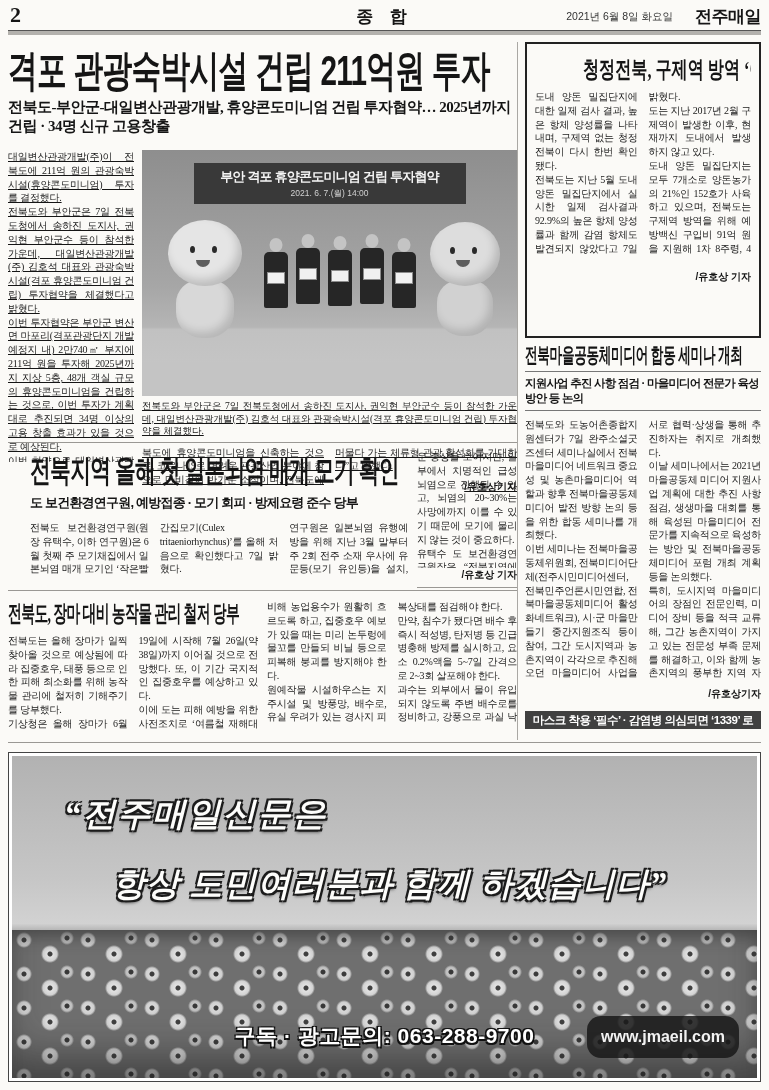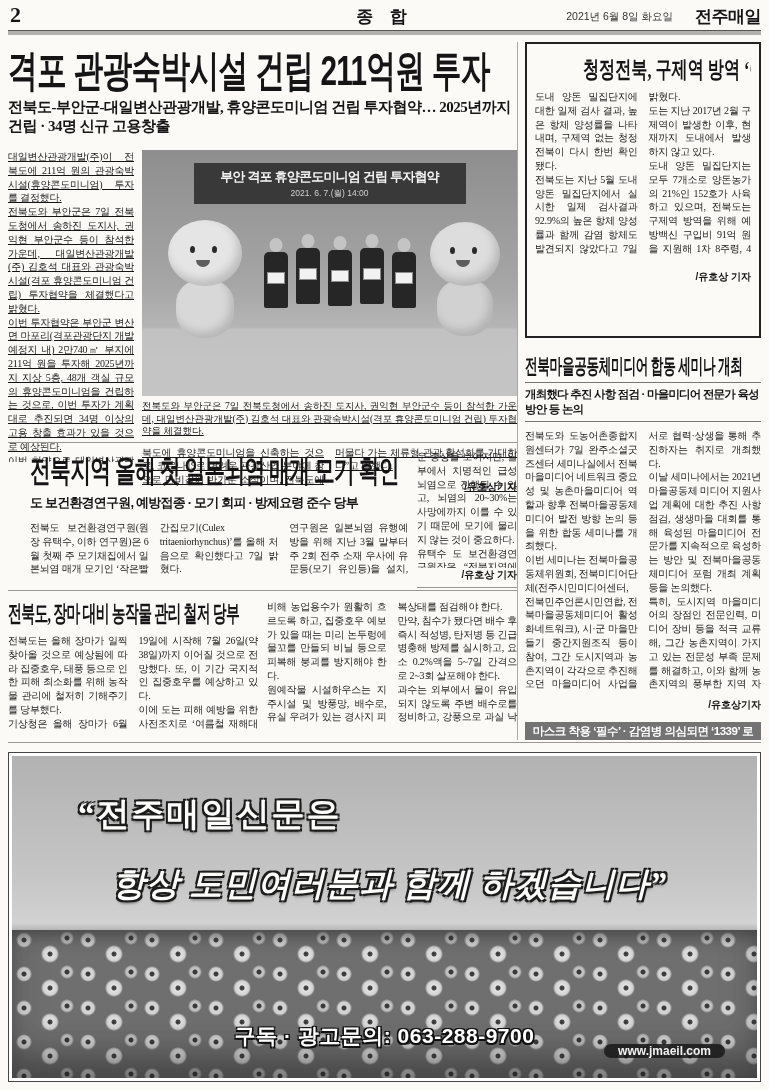--- a/index.html
+++ b/index.html
@@ -75,21 +75,21 @@
   
   .right-region { position:absolute; left:525px; top:42px; width:236px; }
   .v-divider { position:absolute; left:517px; top:42px; height:698px; width:0; border-left:1px solid #aaa8a4; }
   .fmd-box { border:2px solid #222; padding:10px 8px 8px; height:296px; overflow:hidden; }
   .fmd-headline-wrap { height:28px; overflow:hidden; text-align:center; }
   .fmd-headline { font-size:23px; font-weight:bold; letter-spacing:0px; transform:scaleX(0.70); transform-origin:50% 50%; }
   .fmd-sub { text-align:center; font-size:11px; font-weight:bold; font-family:"Liberation Sans",sans-serif; letter-spacing:-0.6px; line-height:1.5; margin-top:4px; }
   .fmd-body { margin-top:8px; height:178px; }
   .fmd-byline { margin-top:2px; }
 
-  .seminar { margin-top:14px; }
+  .seminar { margin-top:3px; }
   .seminar-headline-wrap { height:26px; overflow:hidden; }
   .seminar-headline { font-size:21px; font-weight:bold; letter-spacing:-0.5px; transform:scaleX(0.60); }
   .seminar-subhead { margin-top:4px; padding:4px 0; border-top:1px solid #777; border-bottom:1px solid #777; font-size:11.5px; font-weight:bold; font-family:"Liberation Sans",sans-serif; letter-spacing:-0.8px; }
   .seminar-body { margin-top:7px; height:268px; }
   .seminar-byline { margin-top:1px; }
 
   .notice-banner { margin-top:10px; height:18px; background:#1565b4; color:#fff; text-align:center; font-size:11.5px; font-weight:bold; font-family:"Liberation Sans",sans-serif; line-height:18px; letter-spacing:-0.5px; }
 
   .full-rule { position:absolute; left:8px; right:8px; top:742px; border-top:1px solid #9a9894; }
   .mid-rule1 { position:absolute; left:8px; width:509px; top:442px; border-top:1px solid #9a9894; }
@@ -100,27 +100,27 @@
   .ad-photo { position:relative; width:100%; height:100%; overflow:hidden; background:linear-gradient(#b2b2b2 0%, #c6c6c6 38%, #d2d2d2 52%, #9c9c9c 56%, #878787 100%); }
   .ad-field { position:absolute; left:0; right:0; bottom:0; height:46%;
     background-color:#6f6f6f;
     background-image:
       radial-gradient(circle at 12px 10px, #3c3c3c 2px, #d9d9d9 3px, #cfcfcf 6px, rgba(0,0,0,0) 8px),
       radial-gradient(circle at 38px 24px, #404040 2px, #e2e2e2 3px, #d2d2d2 7px, rgba(0,0,0,0) 9px),
       radial-gradient(circle at 55px 8px, #383838 2px, #c6c6c6 3px, #bdbdbd 5px, rgba(0,0,0,0) 7px);
     background-size:64px 34px;
     box-shadow:inset 0 14px 16px -8px rgba(60,60,60,.75), inset 0 -30px 40px -10px rgba(30,30,30,.55);
   }
-  .ad-slogan1 { position:absolute; left:66px; top:36px; font-size:33px; font-weight:bold; color:#fdfdfb; letter-spacing:2px;
+  .ad-slogan1 { position:absolute; left:52px; top:36px; font-size:33px; font-weight:bold; font-style:italic; color:#fdfdfb; letter-spacing:2px;
     text-shadow:-2px -2px 0 #1c1c1c, 2px -2px 0 #1c1c1c, -2px 2px 0 #1c1c1c, 2px 2px 0 #1c1c1c, 0 3px 3px rgba(0,0,0,.5); }
   .ad-slogan2 { position:absolute; left:100px; top:106px; font-size:33px; font-weight:bold; font-style:italic; color:#fdfdfb; letter-spacing:1px;
     text-shadow:-2px -2px 0 #1c1c1c, 2px -2px 0 #1c1c1c, -2px 2px 0 #1c1c1c, 2px 2px 0 #1c1c1c, 0 3px 3px rgba(0,0,0,.5); }
   .ad-contact { position:absolute; left:50%; transform:translateX(-50%); bottom:28px; font-size:21px; font-weight:bold; font-family:"Liberation Sans",sans-serif; color:#fff;
     text-shadow:-1.5px -1.5px 0 #111, 1.5px -1.5px 0 #111, -1.5px 1.5px 0 #111, 1.5px 1.5px 0 #111; letter-spacing:0.5px; }
-  .ad-website { position:absolute; right:32px; bottom:20px; background:rgba(25,25,25,.85); color:#f2f2f2; font-size:12px; font-weight:bold; font-family:"Liberation Sans",sans-serif; padding:0 14px; border-radius:14px; }
+  .ad-website { position:absolute; right:18px; bottom:20px; background:rgba(25,25,25,.85); color:#f2f2f2; font-size:16px; font-weight:bold; font-family:"Liberation Sans",sans-serif; padding:12px 14px; border-radius:14px; }
 </style>
 </head>
 <body>
 
 <div id="page">
 
   <div class="hdr">
     <div class="hdr-page">2</div>
     <div class="hdr-section">종 합</div>
     <div class="hdr-date">2021년 6월 8일 화요일</div>
@@ -259,33 +259,33 @@
 이번 일제검사는 항체 양성률 제고를 위해 지난해부터 시행한 60% 미만 항체 저조 농가의 관리 결과, 양돈 밀집단지 농가의 취약점을 발견하고 이를 개선하고자 실시했다.
 최근 3년간 월별 항체 변동추이를 분석해 지난 4월 백신접종을 독려하고, 5월 17일부터 3주간 검사를 실시했다.
 일제검사 결과, 항체 양성률은 92.9%로 지난해 양성률보다 4.1% 향상됐고, 감염 항체는 검출되지 않아 구제역 방역에 이상이 없음을 확인했다.</div>
       <div class="byline fmd-byline">/유호상 기자</div>
     </div>
 
     <div class="seminar">
       <div class="seminar-headline-wrap">
         <div class="seminar-headline squeeze">전북마을공동체미디어 합동 세미나 개최</div>
       </div>
-      <div class="seminar-subhead">개최했다 추진 사항 점검 · 마을미디어 전문가 육성 방안 등 논의</div>
+      <div class="seminar-subhead">지원사업 추진 사항 점검 · 마을미디어 전문가 육성 방안 등 논의</div>
       <div class="seminar-body body-text cols2">전북도와 도농어촌종합지원센터가 7일 완주소셜굿즈센터 세미나실에서 전북마을미디어 네트워크 중요성 및 농촌마을미디어 역할과 향후 전북마을공동체미디어 발전 방향 논의 등을 위한 합동 세미나를 개최했다.
 이번 세미나는 전북마을공동체위원회, 전북미디어단체(전주시민미디어센터, 전북민주언론시민연합, 전북마을공동체미디어 활성화네트워크), 시·군 마을만들기 중간지원조직 등이 참여, 그간 도시지역과 농촌지역이 각각으로 추진해오던 마을미디어 사업을 서로 협력·상생을 통해 추진하자는 취지로 개최했다.
 이날 세미나에서는 2021년 마을공동체 미디어 지원사업 계획에 대한 추진 사항 점검, 생생마을 대회를 통해 육성된 마을미디어 전문가를 지속적으로 육성하는 방안 및 전북마을공동체미디어 포럼 개최 계획 등을 논의했다.
 특히, 도시지역 마을미디어의 장점인 전문인력, 미디어 장비 등을 적극 교류해, 그간 농촌지역이 가지고 있는 전문성 부족 문제를 해결하고, 이와 함께 농촌지역의 풍부한 지역 자원 및 정보를 도시지역 미디어 단체에 제공함으로써 전북도를 널리 홍보할 수 있는 기회를 적극 확대하자고 약속했다.
 주제 발제로는 ‘전북마을미디어 네트워크의 중요성 및 방향성’(손주화 사무처장, 전북민주언론시민연합), ‘농촌마을미디어의 특징과 미래의 역할’(이효래 사무국장, 무주군마을공동체지원센터)이 발표됐고, 전북도마을공동체미디어 발전에 관한 활기찬 토론도 진행됐다.
 이번 세미나에 참석한 미디어 단체 관계자는 “이번 세미나를 통해 도시와 농촌지역의 마을공동체가 함께할 수 있는 의제를 찾을 수 있었고, 이를 실천할 수 있은 계기로 충분했다”고 말했다.
 시·군 마을만들기 농촌활동가는 “농촌지역 마을공동체 미디어 활동을 알릴 수 있는 좋은 기회가 됐고, 향후 도시지역 미디어 단체와 적극적으로 협력을 하겠다”고 말했다.
 최재용 도 농축산식품국장은 “마을공동체미디어사업은 도시와 농촌을 구분 지을 수 없는 매우 중요한 공동사업으로, 도농융합상생을 현장에서 실현할 수 있는 가장 중요한 역할을 수행할 것이다”며 “앞으로 전북마을공동체미디어 공동 협력을 위한 사업이 확대될 수 있도록 적극 지원하겠다”고 말했다.</div>
       <div class="byline seminar-byline">/유호상기자</div>
     </div>
 
-    <div class="notice-banner" style="background: #737373;">마스크 착용 ‘필수’ · 감염병 의심되면 ‘1339’ 로</div>
+    <div class="notice-banner" style="background: #404040;">마스크 착용 ‘필수’ · 감염병 의심되면 ‘1339’ 로</div>
   </div>
 
   <div class="full-rule"></div>
 
   <div class="ad">
     <div class="ad-photo">
       <div class="ad-field"></div>
       <div class="ad-slogan1">“전주매일신문은</div>
       <div class="ad-slogan2">항상 도민여러분과 함께 하겠습니다”</div>
       <div class="ad-contact">구독 · 광고문의: 063-288-9700</div>

